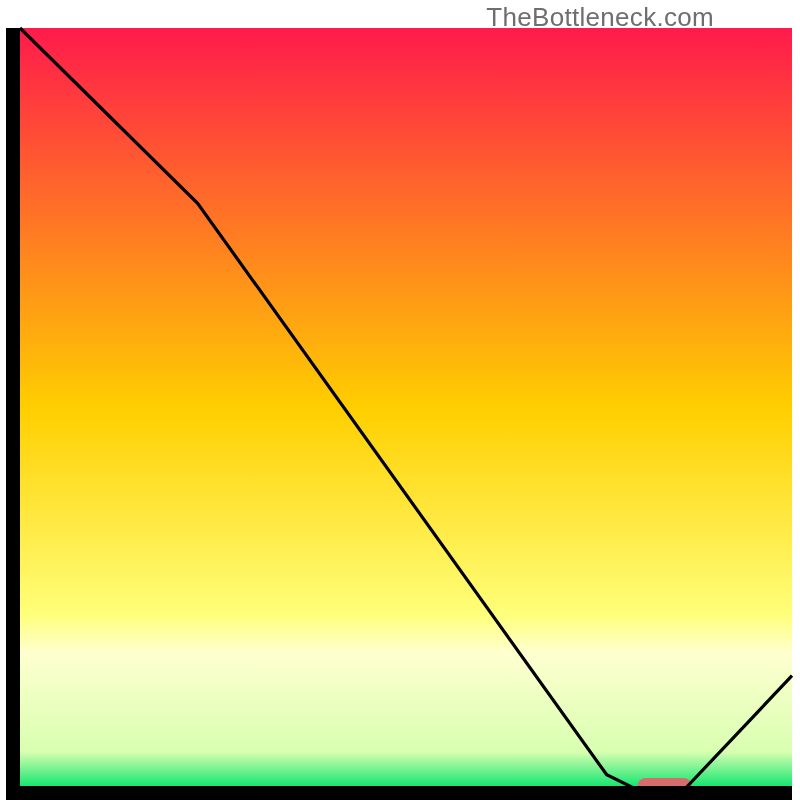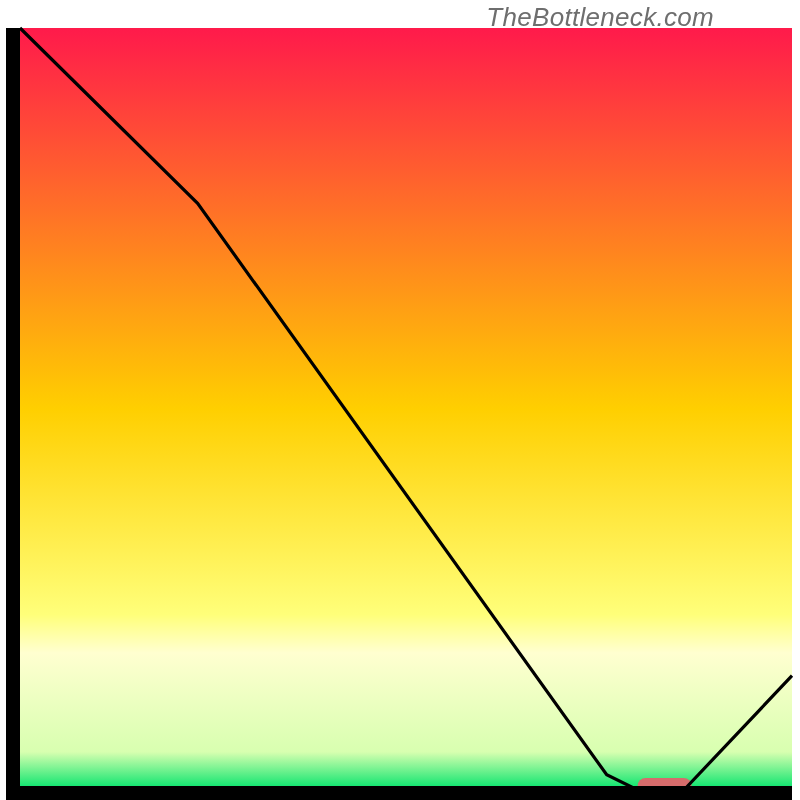--- a/index.html
+++ b/index.html
@@ -8,21 +8,20 @@
     width: 800px;
     height: 800px;
     overflow: hidden;
     background: #ffffff;
     font-family: Arial, Helvetica, sans-serif;
   }
   .wrap {
     position: relative;
     width: 724px;
     height: 800px;
-    font-style: italic;
   }
   .watermark {
     position: absolute;
     top: 2px;
     right: 10px;
     font-size: 26px;
     font-weight: 400;
     color: #6e6e6e;
     letter-spacing: 0.3px;
   }

